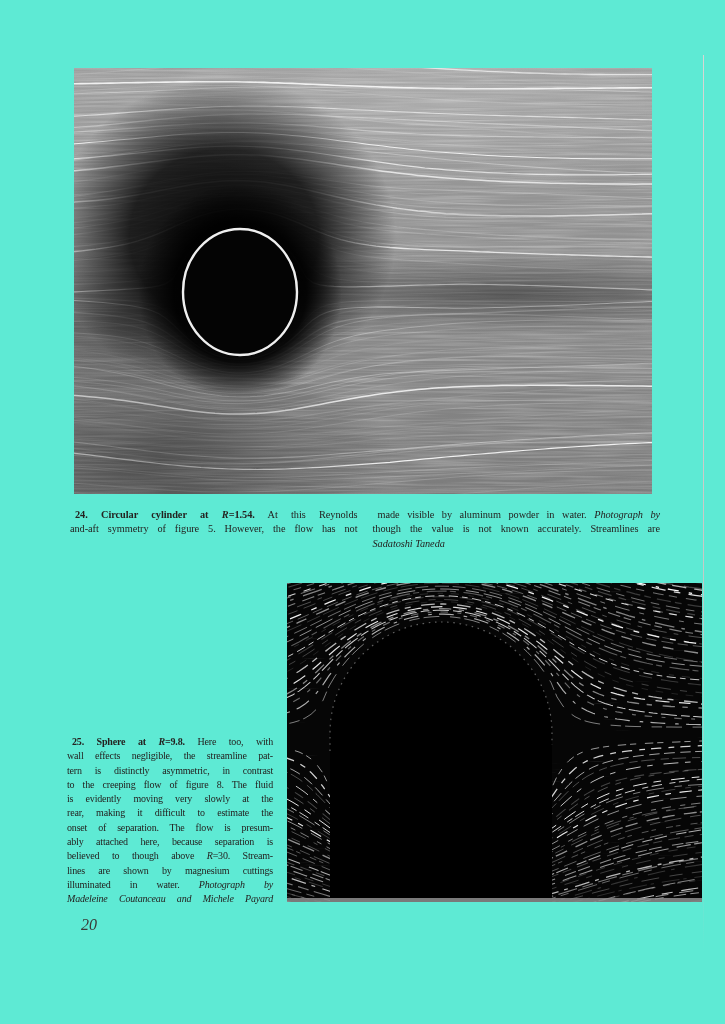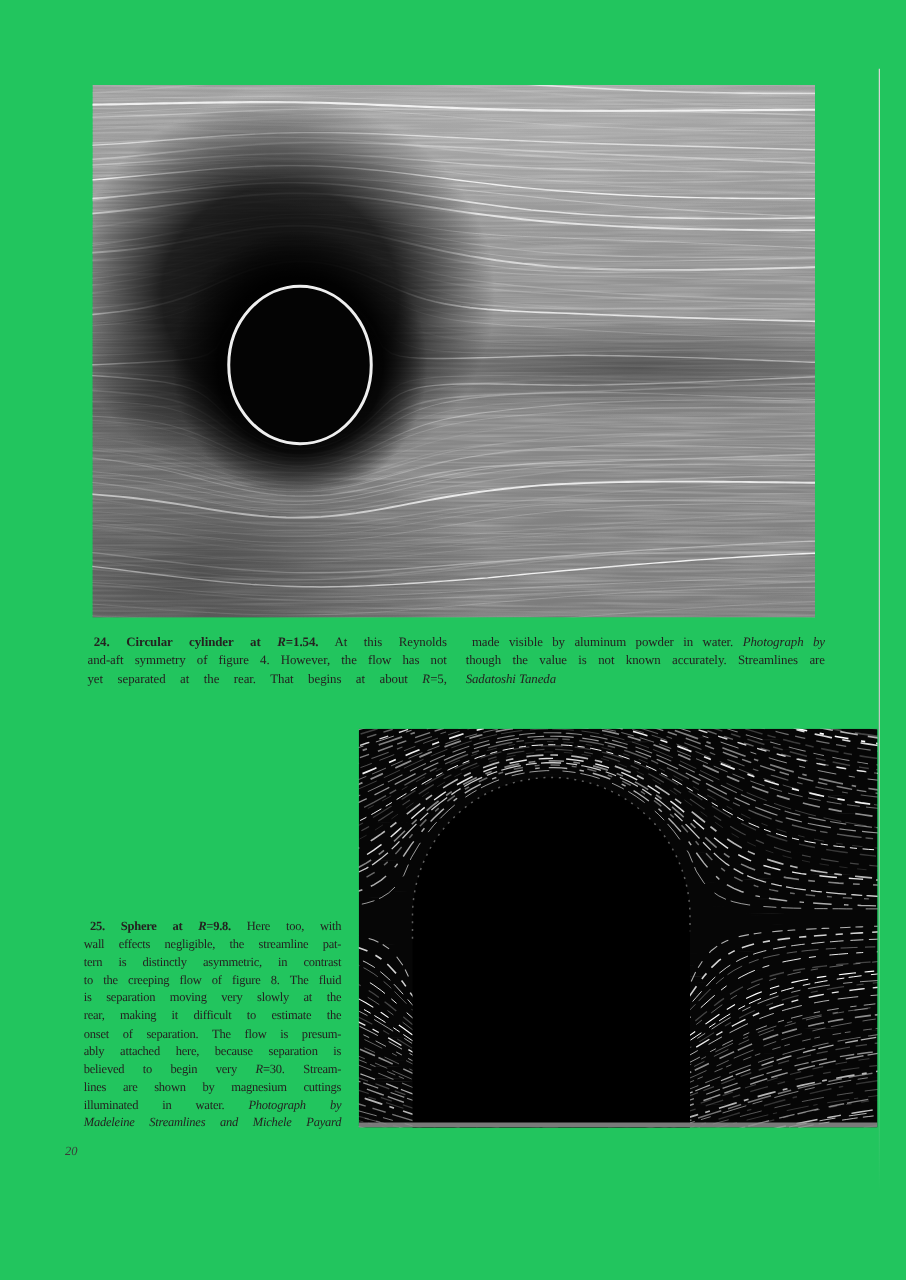--- a/index.html
+++ b/index.html
@@ -1,31 +1,31 @@
 <!DOCTYPE html>
 <html><head>
 <meta charset="utf-8">
 <style>
   html,body{margin:0;padding:0;background:#ffffff;}
-  .page{position:relative;width:725px;height:1024px;background:#22c55e;overflow:hidden;
+  .page{position:relative;width:725px;height:1024px;background:#5eead4;overflow:hidden;
         font-family:"Liberation Serif", serif;color:#242220;}
   svg.ph{position:absolute;display:block;}
   #photo24{left:74px;top:68px;width:578px;height:426px;}
   #photo25{left:287px;top:583px;width:415px;height:319px;}
   .cap24{position:absolute;left:70px;top:508px;width:590px;display:flex;gap:15px;}
   .cap24 .col{width:288px;}
   .cap24 .cl{font-size:10.3px;line-height:14.35px;letter-spacing:-0.05px;}
   #cap25{position:absolute;left:67px;top:735px;width:206px;}
   #cap25 .cl{font-size:10px;line-height:14.3px;letter-spacing:-0.18px;}
   .cl{text-align:justify;text-align-last:left;white-space:normal;}
   .cl.j{text-align-last:justify;}
   .col .cl:first-child,#cap25 .cl:first-child{text-indent:5px;}
   .b{font-weight:bold;}
   .i{font-style:italic;}
-  .pagenum{position:absolute;left:52px;top:916px;font-size:10px;color:#3a3a38;font-style:italic;}
+  .pagenum{position:absolute;left:81px;top:916px;font-size:16px;color:#3a3a38;font-style:italic;}
   .edgeline{position:absolute;left:703px;top:55px;width:1px;height:897px;
             background:linear-gradient(to bottom,#d6d6d3 0%,#c9c9c6 55%,rgba(205,205,202,0) 100%);}
 </style>
 </head>
 <body>
 
 <div class="page">
 
   <svg id="photo24" class="ph" viewBox="0 0 578 426" preserveAspectRatio="none" role="img">
       <defs>
@@ -170,22 +170,21 @@
       <ellipse cx="440" cy="226" rx="295" ry="42" fill="url(#Twk)"></ellipse>
       <ellipse cx="150" cy="168" rx="172" ry="158" fill="url(#Tdk1)"></ellipse>
       <ellipse cx="166" cy="224" rx="102" ry="108" fill="url(#Tdk2)"></ellipse>
       <ellipse cx="355" cy="35" rx="300" ry="88" fill="url(#Tlt)"></ellipse>
       <ellipse cx="166" cy="224" rx="57" ry="63" fill="#040404" stroke="#efefef" stroke-width="2.4"></ellipse>
     </svg>
 
   <div class="cap24">
     <div class="col" id="cap24L">
         <div class="cl j"><span class="b">24. Circular cylinder at </span><span class="b i">R</span><span class="b">=1.54.</span><span> At this Reynolds</span></div>
-        <div class="cl j"><span>and-aft symmetry of figure 4. However, the flow has not</span></div>
-        <div class="cl j"><span>yet separated at the rear. That begins at about </span><span class="i">R</span><span>=5,</span></div>
+        <div class="cl j"><span>and-aft symmetry of figure 5. However, the flow has not</span></div>
       </div>
     <div class="col" id="cap24R">
         <div class="cl j"><span>made visible by aluminum powder in water. </span><span class="i">Photograph by</span></div>
         <div class="cl j"><span>though the value is not known accurately. Streamlines are</span></div>
         <div class="cl"><span class="i">Sadatoshi Taneda</span></div>
       </div>
   </div>
 
   <svg id="photo25" class="ph" viewBox="0 0 415 319" preserveAspectRatio="none" role="img">
       <defs>
@@ -282,27 +281,27 @@
       <path d="M43,322 L43,150 A111 111 0 0 1 265,150 L265,322 Z" fill="#000000"></path>
       <path d="M43,168 L43,150 A111 111 0 0 1 265,150 L265,162" fill="none" stroke="#aaaaaa" stroke-opacity="0.55" stroke-width="1.2" stroke-dasharray="1.6 4.6"></path>
       <rect y="315" width="415" height="4" fill="#8f8f8f" opacity="0.85"></rect>
     </svg>
 
   <div id="cap25">
       <div class="cl j"><span class="b">25. Sphere at </span><span class="b i">R</span><span class="b">=9.8.</span><span> Here too, with</span></div>
       <div class="cl j"><span>wall effects negligible, the streamline pat-</span></div>
       <div class="cl j"><span>tern is distinctly asymmetric, in contrast</span></div>
       <div class="cl j"><span>to the creeping flow of figure 8. The fluid</span></div>
-      <div class="cl j"><span>is separation moving very slowly at the</span></div>
+      <div class="cl j"><span>is evidently moving very slowly at the</span></div>
       <div class="cl j"><span>rear, making it difficult to estimate the</span></div>
       <div class="cl j"><span>onset of separation. The flow is presum-</span></div>
       <div class="cl j"><span>ably attached here, because separation is</span></div>
-      <div class="cl j"><span>believed to begin very </span><span class="i">R</span><span>=30. Stream-</span></div>
+      <div class="cl j"><span>believed to though above </span><span class="i">R</span><span>=30. Stream-</span></div>
       <div class="cl j"><span>lines are shown by magnesium cuttings</span></div>
       <div class="cl j"><span>illuminated in water. </span><span class="i">Photograph by</span></div>
-      <div class="cl j"><span class="i">Madeleine Streamlines and Michele Payard</span></div>
+      <div class="cl j"><span class="i">Madeleine Coutanceau and Michele Payard</span></div>
     </div>
 
   <div class="pagenum">20</div>
 
   <div class="edgeline"></div>
 
 </div>
 
 </body></html>

